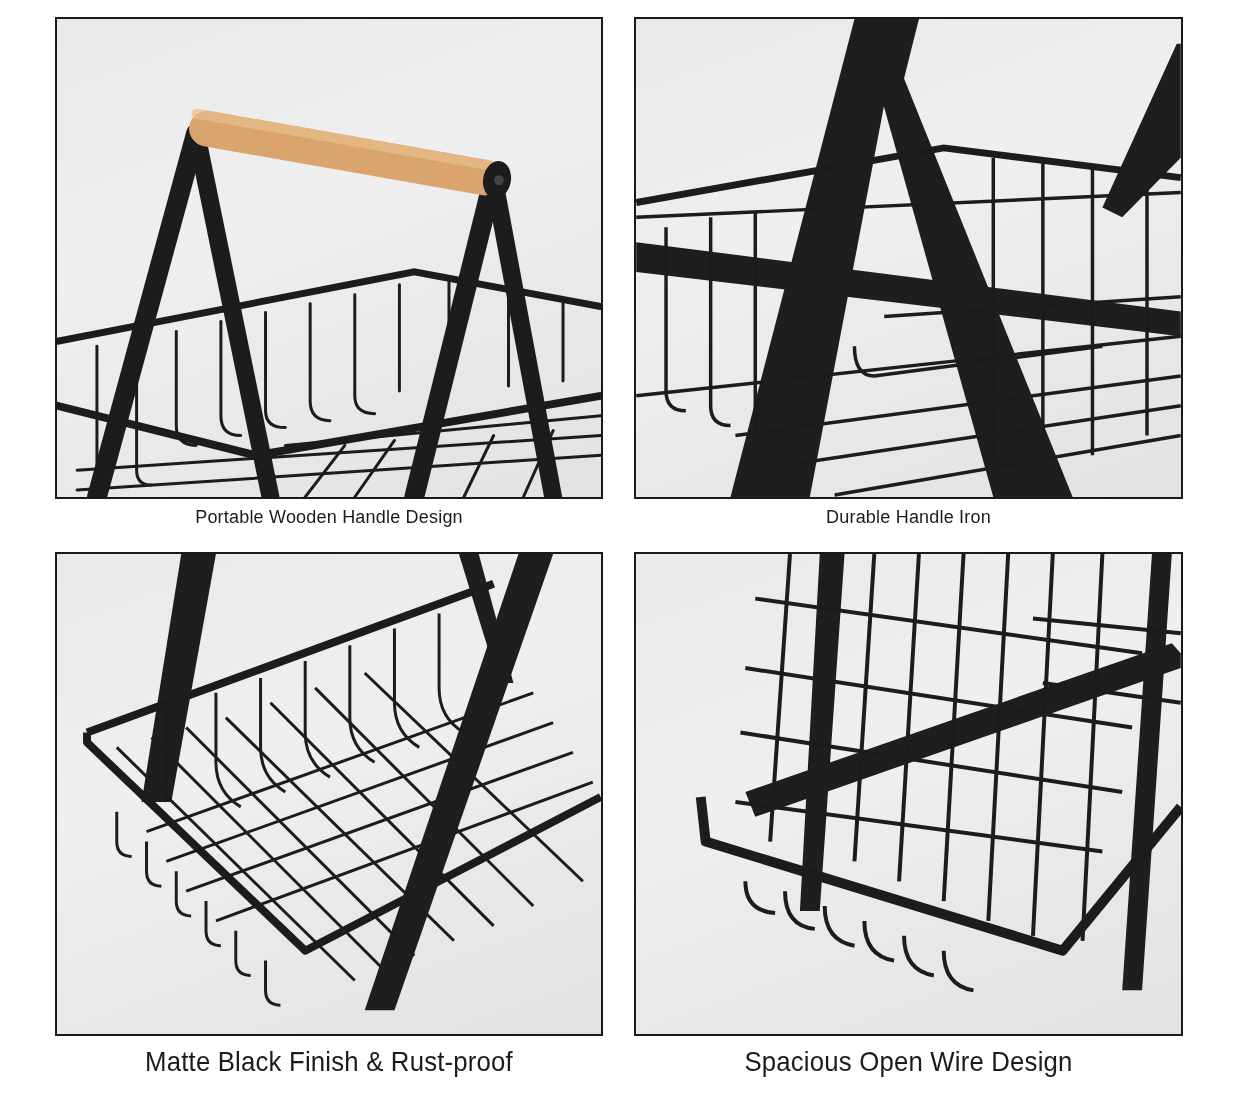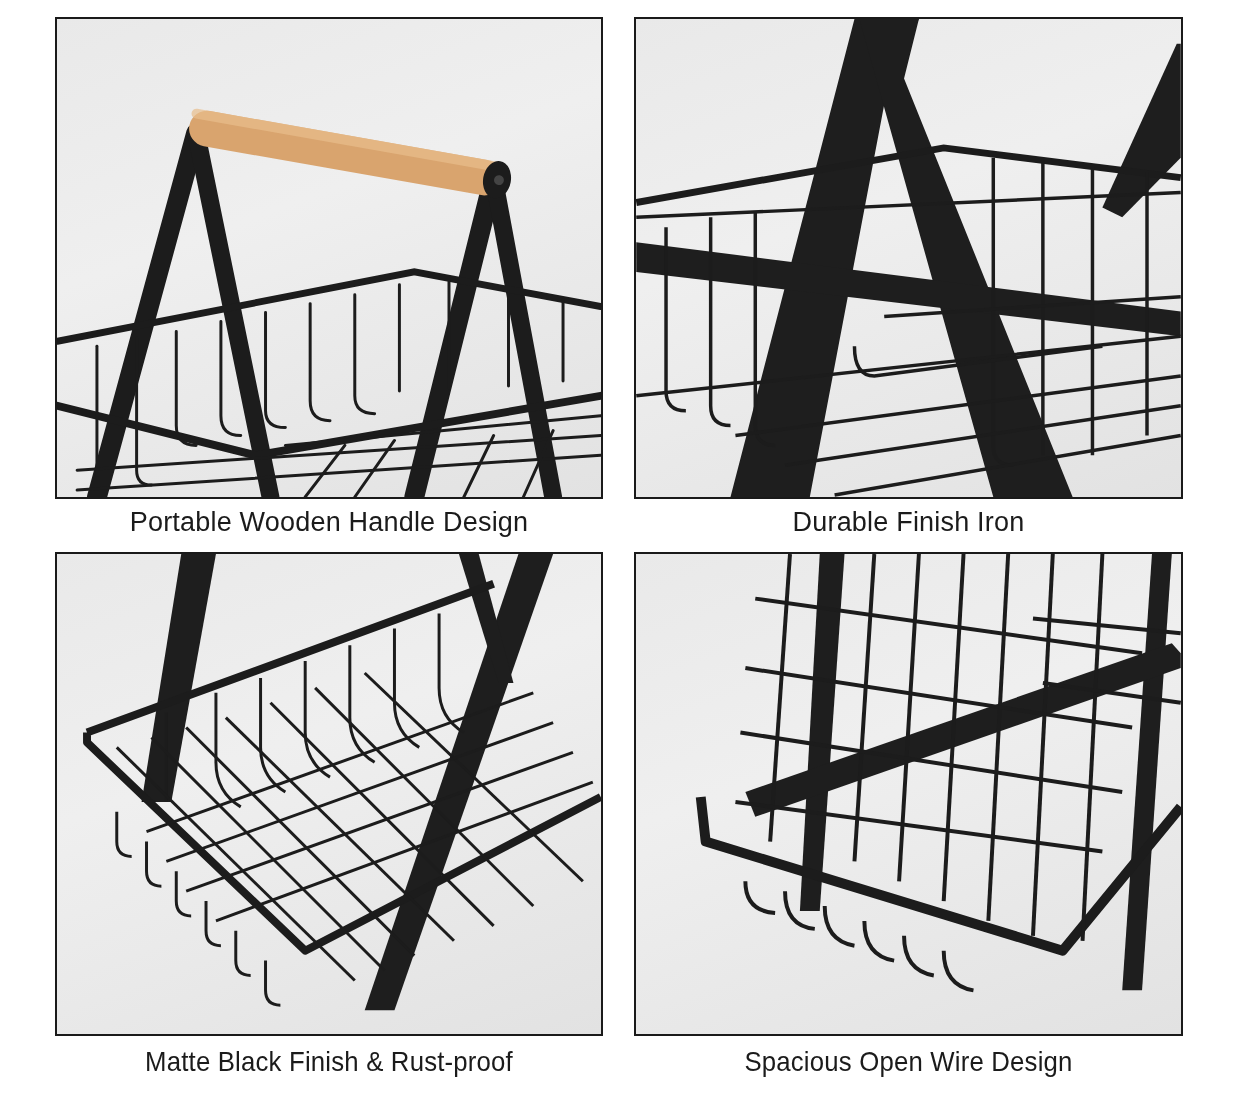--- a/index.html
+++ b/index.html
@@ -1,21 +1,21 @@
 <!DOCTYPE html>
 <html><head>
 <meta charset="utf-8">
 <style>
   html, body { margin: 0; padding: 0; background: #ffffff; }
   body { width: 1242px; height: 1107px; position: relative; overflow: hidden;
          font-family: "Liberation Sans", "DejaVu Sans", sans-serif; }
   .panel { position: absolute; border: 2px solid #1a1a1a; box-sizing: border-box;
            background: linear-gradient(160deg, #e9e9e9 0%, #efefef 40%, #e2e2e2 100%); overflow: hidden; }
   .panel svg { position: absolute; left: 0; top: 0; width: 100%; height: 100%; }
-  .caption { position: absolute; text-align: center; color: #1b1b1b; font-size: 27px; letter-spacing: 0.2px; }
+  .caption { position: absolute; text-align: center; color: #1b1b1b; font-size: 18px; letter-spacing: 0.2px; }
   .caption.bottom { transform: scaleX(0.92); font-size: 28px; }
 </style>
 </head>
 <body>
 
 <div class="panel" style="left:55px; top:17px; width:548px; height:482px;">
   <svg viewBox="0 0 548 482">
     <g stroke="#1c1c1c" fill="none" stroke-linecap="round">
 
       <path d="M140 115 L40 482" stroke-width="20"></path>
@@ -83,21 +83,21 @@
         <path d="M515 155 L515 420"></path>
       <path d="M0 380 L549 320"></path>
         <path d="M100 420 L549 360"></path>
         <path d="M150 450 L549 390"></path>
       <path d="M200 480 L549 420"></path>
         <path d="M250 300 L549 280"></path>
       <path d="M220 330 Q220 360 240 360 L470 330"></path>
     </g>
   </svg>
 </div>
-<div class="caption" style="left:634px; top:507px; width:549px;">Durable Finish Iron</div>
+<div class="caption" style="left:634px; top:507px; width:549px;">Durable Handle Iron</div>
 
 <div class="panel" style="left:55px; top:552px; width:548px; height:484px;">
   <svg viewBox="0 0 548 484">
     <g fill="#1e1e1e">
       <polygon points="125,0 160,0 115,250 85,250"></polygon>
       <polygon points="465,0 500,0 340,460 310,460"></polygon>
       <polygon points="405,0 425,0 460,130 445,130"></polygon>
     </g>
     <g stroke="#1c1c1c" fill="none">
       <path d="M30 180 L440 30 M30 180 L30 190 L250 400 L548 245" stroke-width="8" stroke-linejoin="round"></path>

